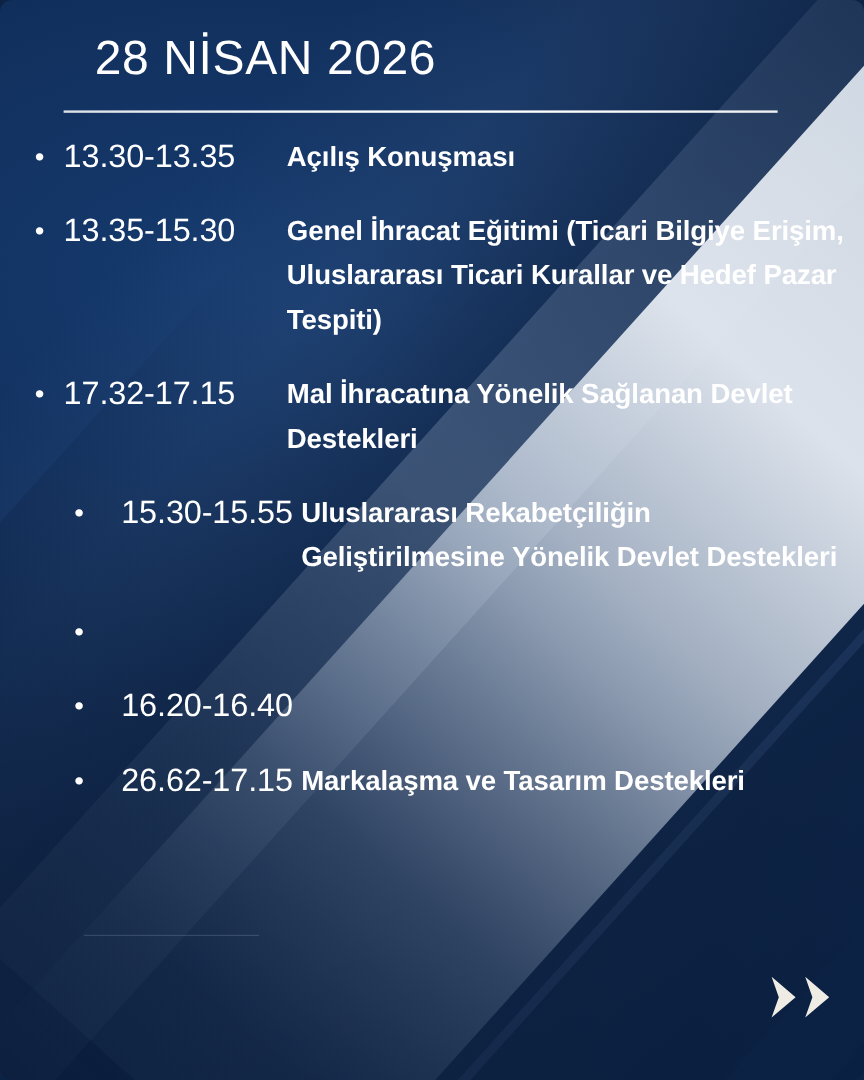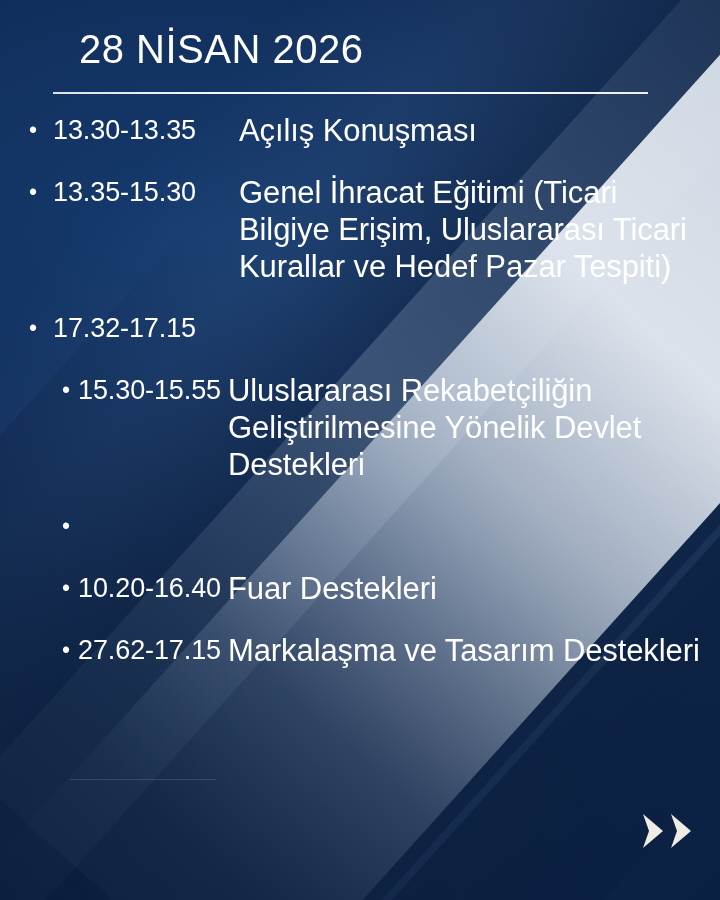--- a/index.html
+++ b/index.html
@@ -14,20 +14,21 @@
 
   .slide {
     position: relative;
     width: 720px;
     height: 900px;
     overflow: hidden;
     background: #0d2a54;
     background-image:
       radial-gradient(ellipse 780px 520px at 26% 26%, #153a6e 0%, #12315f 42%, #0d2750 72%, #0b2043 100%);
     color: #ffffff;
+    border-radius: 10px;
     -webkit-font-smoothing: antialiased;
   }
 
   
   .deco {
     position: absolute;
     inset: 0;
     overflow: hidden;
     pointer-events: none;
   }
@@ -180,36 +181,37 @@
     flex: 0 0 auto;
     font-size: 27px;
     line-height: 37px;
     letter-spacing: -0.1px;
     color: #ffffff;
     white-space: nowrap;
   }
 
   .row .desc {
     flex: 1 1 auto;
-    font-size: 31px;
+    font-size: 23px;
     line-height: 37px;
     letter-spacing: -0.1px;
     color: #ffffff;
+    font-weight: bold;
   }
 
   
   .row.lvl1 { margin-bottom: 20px; }
   .row.lvl1 .bullet { width: 22px; margin-left: 22px; }
   .row.lvl1 .time   { width: 186px; margin-left: 9px; }
   .row.lvl1 .desc   { padding-right: 12px; }
 
   
   .row.lvl2 { margin-bottom: 22px; }
   .row.lvl2 .bullet { width: 22px; margin-left: 55px; }
-  .row.lvl2 .time   { width: 150px; margin-left: 1px; }
+  .row.lvl2 .time   { width: 150px; margin-left: 24px; }
   .row.lvl2 .desc   { padding-right: 10px; }
 
   .gap-before { margin-top: 25px; }
 
   .bottom-rule {
     position: absolute;
     left: 70px;
     top: 779px;
     width: 146px;
     height: 1px;
@@ -258,41 +260,41 @@
 
       <div class="row lvl1 gap-before">
         <span class="bullet">•</span>
         <span class="time">13.35-15.30</span>
         <span class="desc">Genel İhracat Eğitimi (Ticari Bilgiye Erişim, Uluslararası Ticari Kurallar ve Hedef Pazar Tespiti)</span>
       </div>
 
       <div class="row lvl1 gap-before">
         <span class="bullet">•</span>
         <span class="time">17.32-17.15</span>
+        <span class="desc">Mal İhracatına Yönelik Sağlanan Devlet Destekleri</span>
       </div>
 
       <div class="row lvl2 gap-before">
         <span class="bullet">•</span>
         <span class="time">15.30-15.55</span>
         <span class="desc">Uluslararası Rekabetçiliğin Geliştirilmesine Yönelik Devlet Destekleri</span>
       </div>
 
       <div class="row lvl2 gap-before">
         <span class="bullet">•</span>
       </div>
 
       <div class="row lvl2 gap-before">
         <span class="bullet">•</span>
-        <span class="time">10.20-16.40</span>
-        <span class="desc">Fuar Destekleri</span>
+        <span class="time">16.20-16.40</span>
       </div>
 
       <div class="row lvl2 gap-before">
         <span class="bullet">•</span>
-        <span class="time">27.62-17.15</span>
+        <span class="time">26.62-17.15</span>
         <span class="desc">Markalaşma ve Tasarım Destekleri</span>
       </div>
 
     </div>
 
     <div class="bottom-rule"></div>
 
     <div class="chevrons">
       <svg width="26" height="38" viewBox="0 0 26 38" aria-hidden="true">
         <path d="M4 2 L24 19 L4 36 L10 19 Z" fill="#eeece4"></path>

